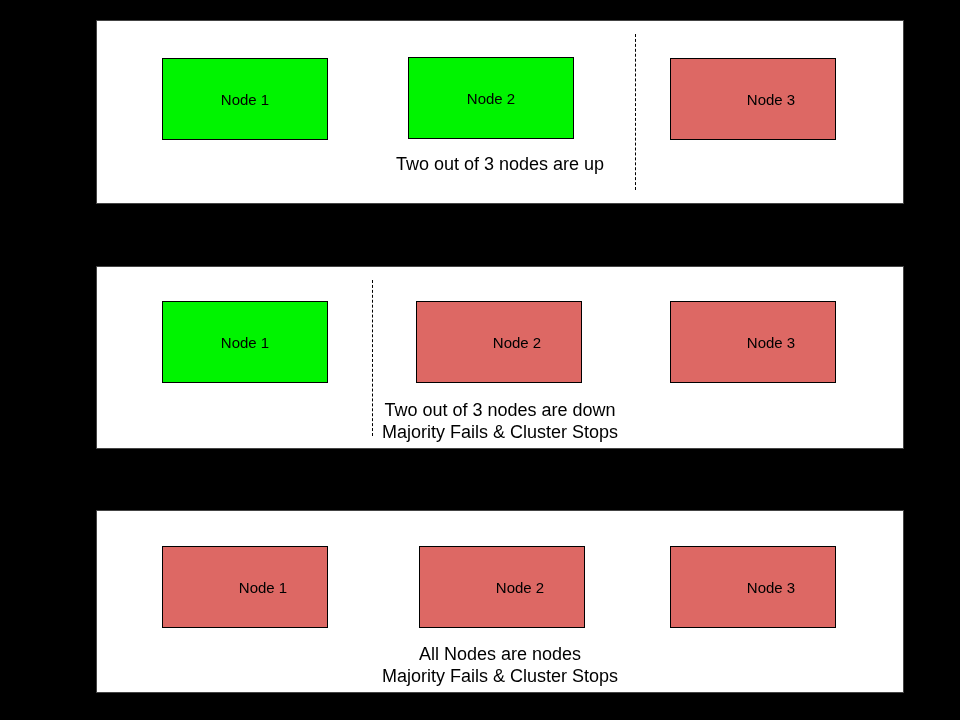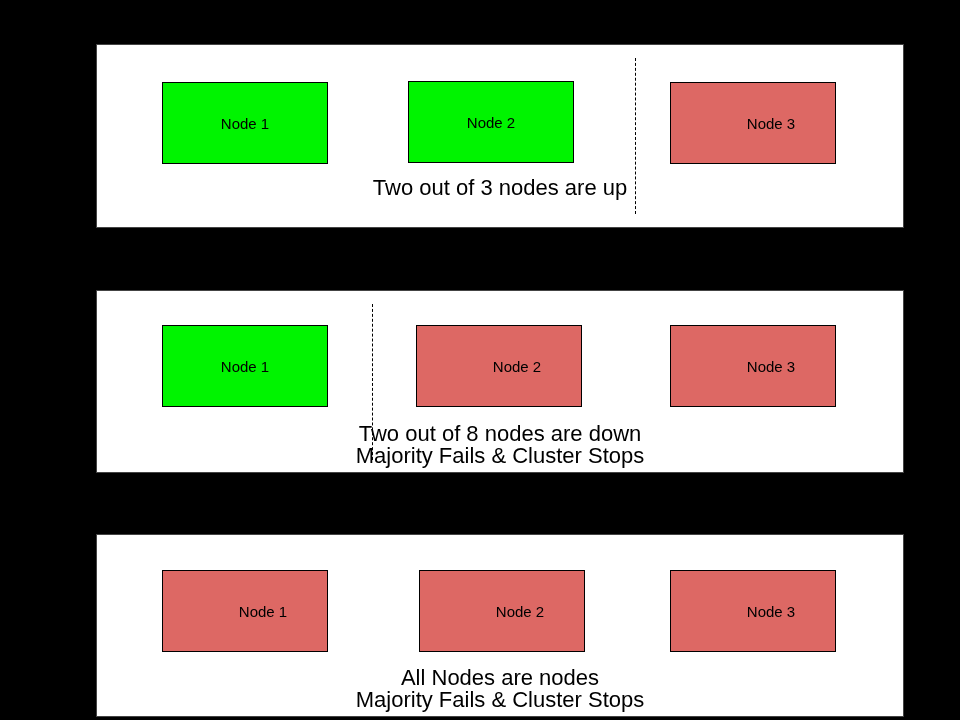--- a/index.html
+++ b/index.html
@@ -16,21 +16,20 @@
     width: 960px;
     height: 720px;
   }
   .panel {
     position: absolute;
     left: 96px;
     width: 808px;
     background: var(--panel-bg, #fff);
     border: 1px solid var(--panel-border, #444);
     box-sizing: border-box;
-    margin-top: 24px;
   }
   .panel.p1 { top: 20px;  height: 184px; }
   .panel.p2 { top: 266px; height: 183px; }
   .panel.p3 { top: 510px; height: 183px; }
 
   .node {
     position: absolute;
     width: 166px;
     height: 82px;
     border: 1px solid var(--node-border, #000);
@@ -49,21 +48,21 @@
     width: 0;
     border-left: 1px dashed var(--divider, #000);
   }
 
   .caption {
     position: absolute;
     left: 0;
     right: 0;
     top: 132px;
     text-align: center;
-    font-size: 22px;
+    font-size: 18px;
     line-height: 22px;
     color: #000;
   }
 </style>
 </head>
 <body>
 
 <div class="stage">
 
   <section class="panel p1">
@@ -87,21 +86,21 @@
       <span>Node 1</span>
     </div>
     <div class="node" style="left:319px; top:34px" data-status="down">
       <span>Node 2</span>
     </div>
     <div class="node" style="left:573px; top:34px" data-status="down">
       <span>Node 3</span>
     </div>
     <div class="divider" style="left:275px; top:13px; height:156px"></div>
     <div class="caption">
-      <div>Two out of 8 nodes are down</div>
+      <div>Two out of 3 nodes are down</div>
       <div>Majority Fails &amp; Cluster Stops</div>
     </div>
   </section>
 
   <section class="panel p3">
     <div class="node" style="left:65px; top:35px" data-status="down">
       <span>Node 1</span>
     </div>
     <div class="node" style="left:322px; top:35px" data-status="down">
       <span>Node 2</span>

